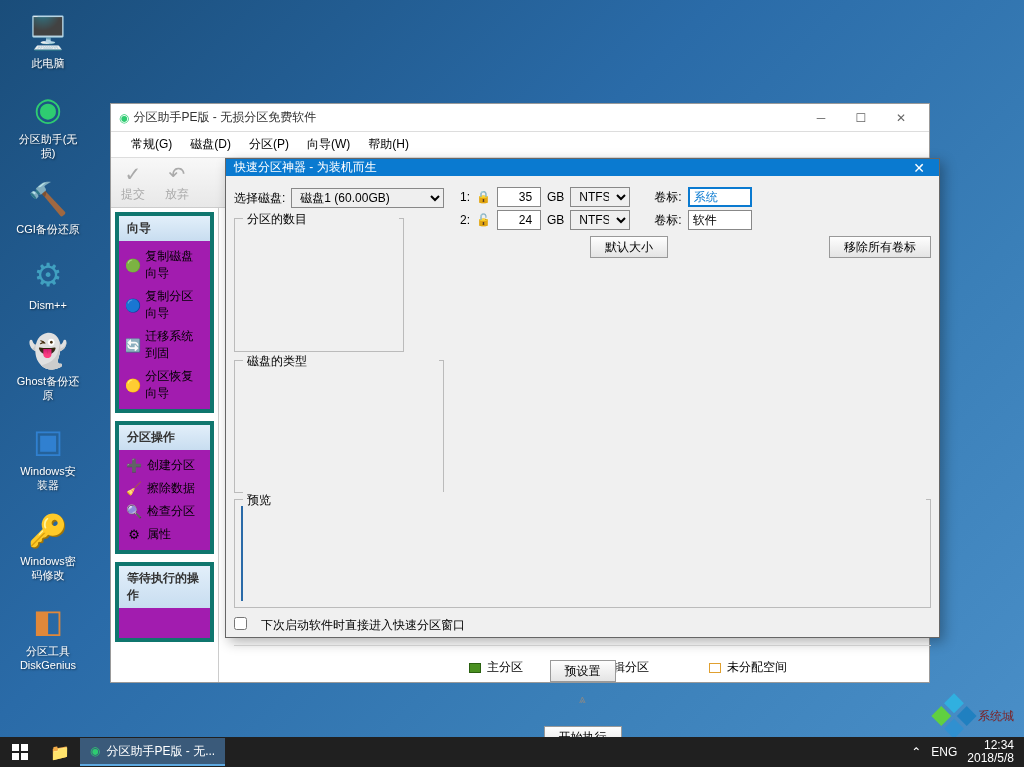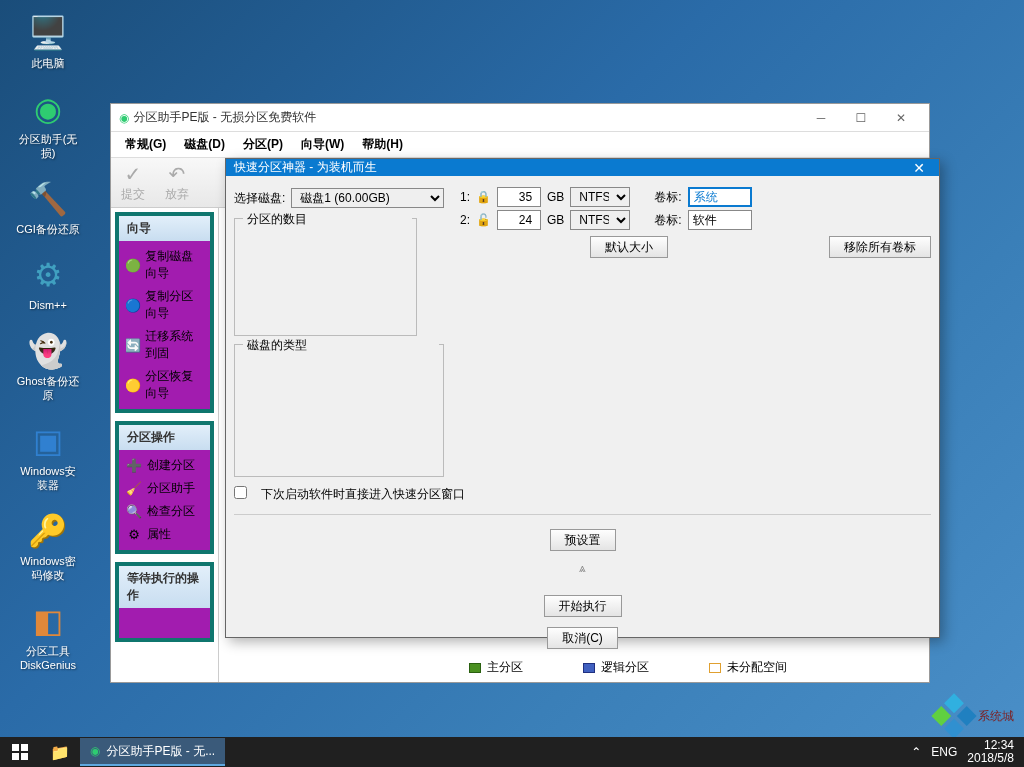--- a/index.html
+++ b/index.html
@@ -13,21 +13,21 @@
 .tb-icon{width:40px;height:30px;display:flex;align-items:center;justify-content:center;font-size:16px;}
 .tb-app{height:28px;background:#3a5a7a;display:flex;align-items:center;padding:0 10px;font-size:11px;border-bottom:2px solid #5da8e0;}
 .tray{margin-left:auto;display:flex;align-items:center;gap:10px;padding:0 10px;font-size:11px;}
 .watermark{position:absolute;right:10px;bottom:35px;display:flex;align-items:center;color:#7f1d1d;font-size:20px;font-weight:400;}
 .wm-logo{width:32px;height:32px;position:relative;transform:rotate(45deg);margin-right:8px;}
 .wm-logo div{position:absolute;width:14px;height:14px;}
 .main-window{position:absolute;left:110px;top:103px;width:820px;height:580px;background:#fff;border:1px solid #999;display:flex;flex-direction:column;}
 .mw-title{height:28px;display:flex;align-items:center;padding:0 8px;font-size:12px;color:#333;border-bottom:1px solid #ddd;}
 .mw-title .wctrl{margin-left:auto;display:flex;}
 .wctrl span{width:40px;height:28px;display:flex;align-items:center;justify-content:center;color:#666;cursor:pointer;}
-.mw-menu{height:26px;display:flex;align-items:center;padding:0 6px;gap:2px;background:#fff;border-bottom:1px solid #ddd;font-weight:bold;}
+.mw-menu{height:26px;display:flex;align-items:center;padding:0 12px;gap:2px;background:#fff;border-bottom:1px solid #ddd;}
 .mw-menu span{padding:3px 8px;cursor:pointer;}
 .mw-tb{height:50px;background:linear-gradient(#f8f8f8,#e8e8e8);display:flex;align-items:center;padding:0 10px;gap:20px;border-bottom:1px solid #ccc;}
 .tbbtn{display:flex;flex-direction:column;align-items:center;color:#aaa;cursor:pointer;}
 .tbbtn .ico{font-size:20px;}
 .mw-body{flex:1;display:flex;}
 .mw-left{width:108px;background:#fff;border-right:1px solid #ccc;padding:4px;}
 .panel{border:4px solid #0f766e;margin-bottom:8px;background:#a21caf;}
 .panel-h{background:linear-gradient(#e2effa,#c8ddf0);padding:4px 8px;font-weight:bold;color:#333;}
 .panel-b{padding:4px;}
 .panel-item{display:flex;align-items:center;padding:3px 2px;cursor:pointer;}
@@ -43,21 +43,21 @@
 .legend{position:absolute;bottom:6px;left:250px;right:4px;display:flex;gap:60px;}
 .legend span{display:flex;align-items:center;gap:6px;}
 .leg-sq{width:12px;height:10px;display:inline-block;}
 .dialog{position:absolute;left:225px;top:158px;width:715px;height:480px;background:#f0f0f0;border:1px solid #666;box-shadow:4px 4px 12px rgba(0,0,0,0.3);display:flex;flex-direction:column;}
 .dlg-title{height:26px;background:#0a7ad0;color:#fff;display:flex;align-items:center;padding:0 8px;}
 .dlg-title .x{margin-left:auto;width:24px;text-align:center;cursor:pointer;font-size:14px;}
 .dlg-body{flex:1;padding:8px;display:flex;flex-direction:column;gap:6px;}
 .dlg-top{display:flex;gap:12px;}
 .fieldset{border:1px solid #bbb;padding:6px 8px 8px;position:relative;}
 .fieldset>.legend{position:absolute;top:-8px;left:8px;background:#f0f0f0;padding:0 4px;font-size:12px;}
-.fs-left{width:183px;}
+.fs-left{width:170px;}
 .fs-right{flex:1;}
 .row{display:flex;align-items:center;gap:6px;margin:4px 0;}
 select,input[type=text]{border:1px solid #888;padding:1px 4px;font-size:12px;height:20px;}
 .hint{color:#888;margin-top:4px;line-height:16px;}
 .radio-grid{display:grid;grid-template-columns:1fr 1fr;gap:4px 12px;margin:4px 0;}
 .radio-grid label,.chk-row label{display:flex;align-items:center;gap:4px;}
 .fs-disk{margin-top:2px;}
 .chk-row{display:flex;align-items:flex-start;gap:14px;margin:3px 0;}
 .part-row{display:flex;align-items:center;gap:6px;margin:3px 0;}
 .part-row .num{width:14px;text-align:right;}
@@ -167,21 +167,21 @@
         </div>
       <div class="panel">
           <div class="panel-h">分区操作</div>
           <div class="panel-b" id="ops-items">
             <div class="panel-item">
               <span class="ic">➕</span>
               <span>创建分区</span>
             </div>
             <div class="panel-item">
               <span class="ic">🧹</span>
-              <span>分区助手</span>
+              <span>擦除数据</span>
             </div>
             <div class="panel-item">
               <span class="ic">🔍</span>
               <span>检查分区</span>
             </div>
             <div class="panel-item">
               <span class="ic">⚙</span>
               <span>属性</span>
             </div>
           </div>
@@ -335,20 +335,42 @@
             </div>
           </div>
         <div class="part-row" style="margin-top:6px">
           <span style="width:18px"></span>
           <button class="btn" style="margin-left:110px">默认大小</button>
           <button class="btn" style="margin-left:auto">移除所有卷标</button>
         </div>
       </div>
     </div>
 
+    <div class="fieldset" style="padding:4px">
+      <span class="legend" style="position:absolute;top:-8px;left:8px">预览</span>
+      <div class="preview-box">
+        <div class="preview-hd">
+            <span>💽</span>
+            <span>磁盘1  (60.00GB)</span>
+          </div>
+        <div class="preview-body" id="pv-body">
+            <div class="pv-num">2</div>
+            <div class="pv-part" style="flex: 35 1 0%;">
+              <div class="bar"></div>
+              <div class="nm">系统</div>
+              <div>35.00GB NTFS</div>
+            </div>
+            <div class="pv-part" style="flex: 25 1 0%;">
+              <div class="bar"></div>
+              <div class="nm">软件</div>
+              <div>25.00GB NTFS</div>
+            </div>
+          </div>
+      </div>
+    </div>
 
     <label class="chk-row">
         <input type="checkbox" style="">
         <span>下次启动软件时直接进入快速分区窗口</span>
       </label>
     <div class="divider"></div>
     <div class="dlg-footer">
       <button class="btn">预设置</button>
       <span style="color:#888">⩓</span>
       <div style="flex:1"></div>

